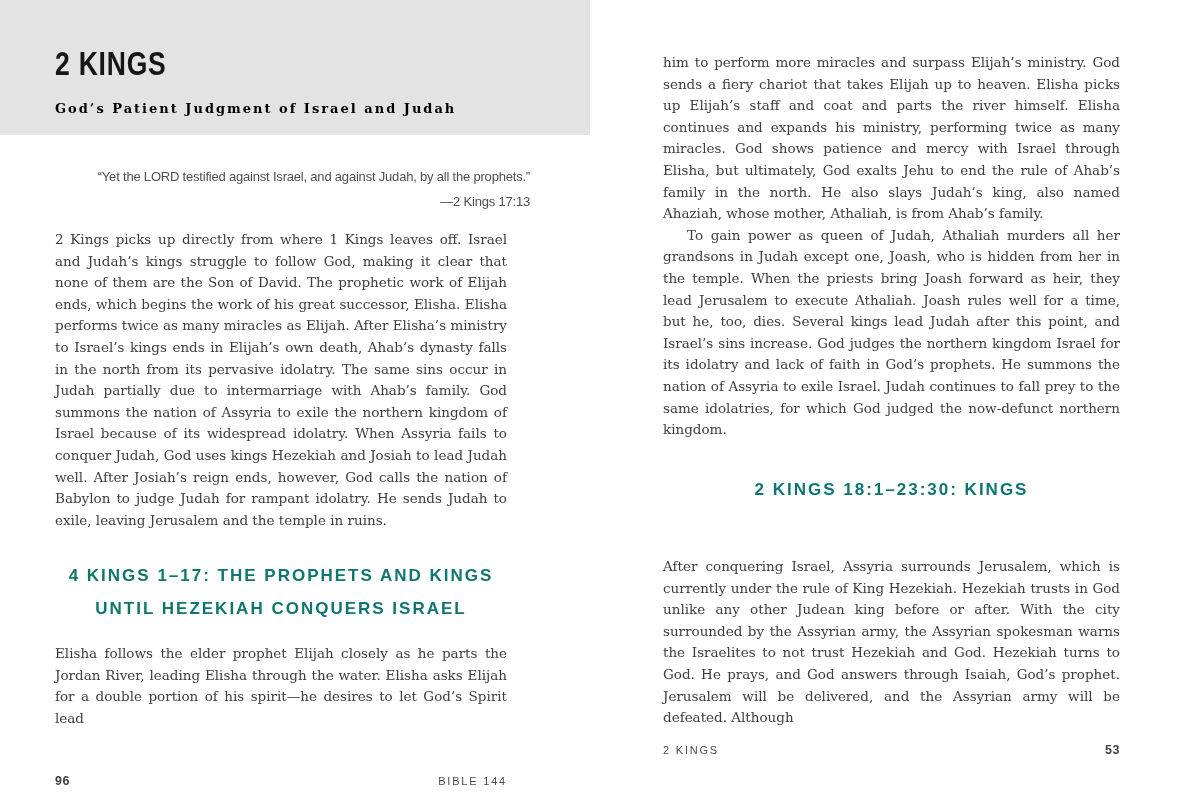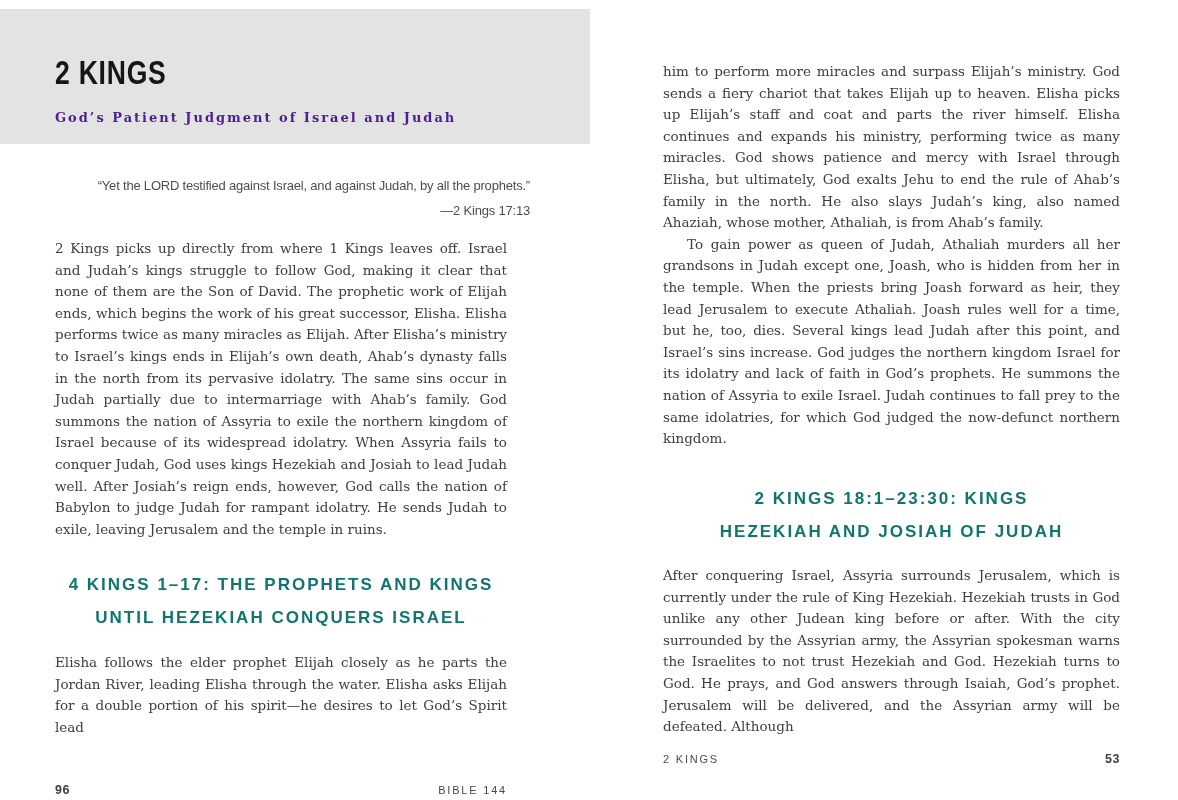--- a/index.html
+++ b/index.html
@@ -1,35 +1,35 @@
 <!DOCTYPE html>
 <html><head>
 <meta charset="utf-8">
 <style>
   html,body{margin:0;padding:0;}
   body{
     width:1178px;height:800px;position:relative;background:#ffffff;
     overflow:hidden;font-family:"DejaVu Serif",serif;
   }
-  .page{position:absolute;top:9px;width:589px;height:656px;}
+  .page{position:absolute;top:0;width:589px;height:656px;}
   .page.left{left:0;}
   .page.right{left:589px;}
 
   
   .chapter-header{position:absolute;left:0;top:0;width:590px;height:135px;background:#e3e3e3;}
   .chapter-title{
     position:absolute;left:55px;top:46px;margin:0;
     font-family:"Liberation Sans",sans-serif;font-weight:bold;font-size:34px;
     letter-spacing:1px;color:#161616;line-height:1;
     transform:scaleX(0.78);transform-origin:left top;white-space:nowrap;
   }
   .chapter-subtitle{
     position:absolute;left:55px;top:101px;
     font-family:"DejaVu Serif",serif;font-weight:bold;font-size:13px;
-    letter-spacing:2px;color:#4c1d95;white-space:nowrap;
+    letter-spacing:2px;color:#000000;white-space:nowrap;
   }
 
   
   .epigraph{
     position:absolute;left:30px;top:164px;width:500px;text-align:right;
     font-family:"Liberation Sans",sans-serif;font-size:13px;letter-spacing:-0.2px;
     color:#4e4e4e;line-height:25px;
   }
   .epigraph div{white-space:nowrap;}
 
@@ -100,21 +100,20 @@
 
   <section class="page right">
 
     <div class="col-right textflow">
       <p>him to perform more miracles and surpass Elijah’s ministry. God sends a fiery chariot that takes Elijah up to heaven. Elisha picks up Elijah’s staff and coat and parts the river himself. Elisha continues and expands his ministry, performing twice as many miracles. God shows patience and mercy with Israel through Elisha, but ultimately, God exalts Jehu to end the rule of Ahab’s family in the north. He also slays Judah’s king, also named Ahaziah, whose mother, Athaliah, is from Ahab’s family.</p>
       <p class="indent">To gain power as queen of Judah, Athaliah murders all her grandsons in Judah except one, Joash, who is hidden from her in the temple. When the priests bring Joash forward as heir, they lead Jerusalem to execute Athaliah. Joash rules well for a time, but he, too, dies. Several kings lead Judah after this point, and Israel’s sins increase. God judges the northern kingdom Israel for its idolatry and lack of faith in God’s prophets. He summons the nation of Assyria to exile Israel. Judah continues to fall prey to the same idolatries, for which God judged the now-defunct northern kingdom.</p>
     </div>
 
     <h2 class="section-heading col-right h-right">
       <span>2 KINGS 18:1–23:30: KINGS</span>
-      <span>HEZEKIAH AND JOSIAH OF JUDAH</span>
     </h2>
 
     <p class="bodytext col-right p3">After conquering Israel, Assyria surrounds Jerusalem, which is currently under the rule of King Hezekiah. Hezekiah trusts in God unlike any other Judean king before or after. With the city surrounded by the Assyrian army, the Assyrian spokesman warns the Israelites to not trust Hezekiah and God. Hezekiah turns to God. He prays, and God answers through Isaiah, God’s prophet. Jerusalem will be delivered, and the Assyrian army will be defeated. Although</p>
 
     <footer class="pagefooter footer-right">
       <span class="runninghead">2 KINGS</span>
       <span class="pagenum">53</span>
     </footer>
   </section>
 

